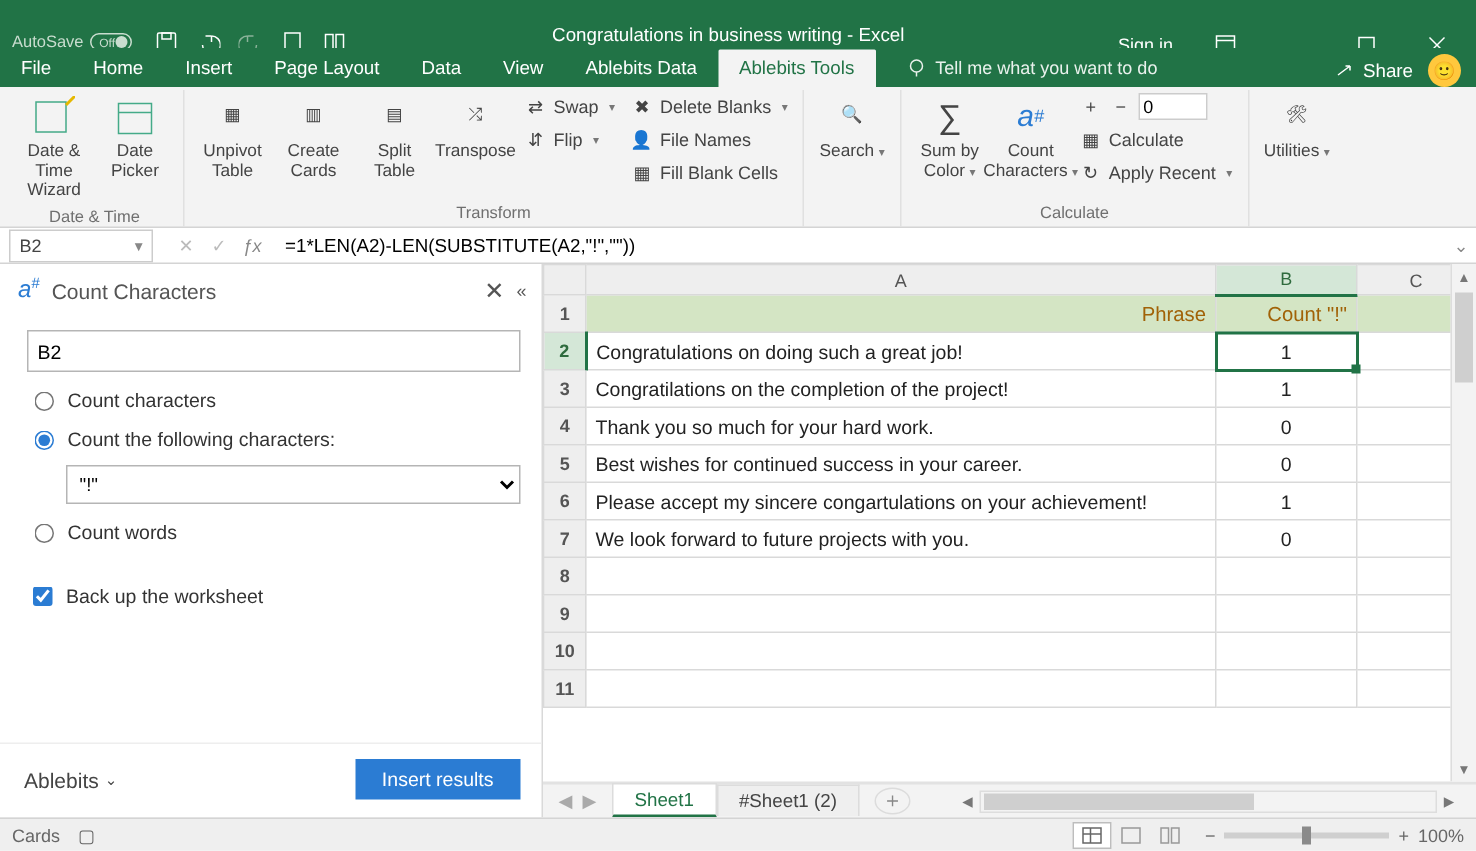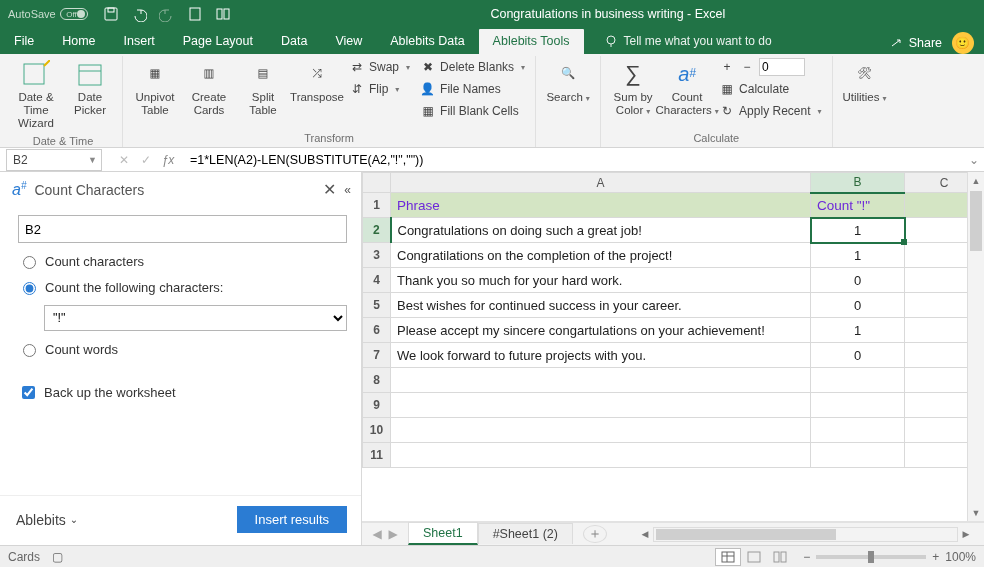--- a/index.html
+++ b/index.html
@@ -29,22 +29,22 @@
     display: flex;
     flex-direction: column;
   }
 
   
   .title-bar {
     background: var(--excel-green);
     color: #fff;
     height: 28px;
     display: flex;
-    align-items: center;
-    padding: 4px 4px;
+    align-items: flex-start;
+    padding: 16px 4px;
   }
   .title-bar .qat { display: flex; align-items: center; gap: 2px; }
   .autosave {
     font-size: 11px;
     display: flex;
     align-items: center;
     gap: 4px;
     margin-right: 8px;
     margin-left: 4px;
     color: #c9ddcf;
@@ -178,21 +178,21 @@
     font-weight: normal;
     font-size:12px;
     color:#555;
     height:20px;
   }
   .corner { background:#eee; }
   .rowhdr {
     background:#eee; text-align:center; font-size:12px; color:#555; width:28px;
   }
   td { padding: 3px 6px 3px 6px; height:25px; }
-  .header-row td { background: var(--header-row-bg); color:#6d28d9; font-size:13.5px; text-align:left;}
+  .header-row td { background: var(--header-row-bg); color:#a16207; font-size:13.5px; text-align:right;}
   .col-B { text-align:center; }
   .selected-cell { outline: 2px solid var(--selected-cell-border); outline-offset:-1px; position:relative; }
   .selected-cell::after {
      content:""; position:absolute; right:-3px; bottom:-3px; width:6px; height:6px; background:var(--selected-cell-border);
   }
   .sel-colhdr { background:#d4e7d7 !important; color:#2f6b3e !important; border-bottom:2px solid var(--excel-green) !important;}
   .sel-rowhdr { background:#d4e7d7 !important; color:#2f6b3e !important; border-right:2px solid var(--excel-green) !important;}
   .grid-wrap .vscroll { position:absolute; top:0; right:0; bottom:0; width:17px; background:#f3f3f3; border-left:1px solid #ddd;}
   .vscroll .arrow { height:17px; display:flex; align-items:center; justify-content:center; color:#777; font-size:9px;}
   .vscroll .track { position:absolute; top:17px; bottom:17px; left:0; right:0; }
@@ -265,20 +265,45 @@
         </svg>
     </span>
     <span class="qat-btn">
       <svg width="16" height="16">
           <rect x="2" y="3" width="5" height="10"></rect>
           <rect x="9" y="3" width="5" height="10"></rect>
         </svg>
     </span>
   </div>
   <div class="title-text">Congratulations in business writing  -  Excel</div>
+  <div class="title-right">
+    <span class="txt">Sign in</span>
+    <span class="winbtn">
+        <svg width="14" height="14">
+          <rect x="1" y="1" width="12" height="10"></rect>
+          <line x1="1" y1="4" x2="13" y2="4"></line>
+        </svg>
+      </span>
+    <span class="winbtn">
+        <svg width="12" height="12">
+          <line x1="1" y1="10" x2="11" y2="10"></line>
+        </svg>
+      </span>
+    <span class="winbtn">
+        <svg width="12" height="12">
+          <rect x="1" y="1" width="10" height="10"></rect>
+        </svg>
+      </span>
+    <span class="winbtn">
+        <svg width="12" height="12">
+          <line x1="1" y1="1" x2="11" y2="11"></line>
+          <line x1="11" y1="1" x2="1" y2="11"></line>
+        </svg>
+      </span>
+  </div>
 </div>
 
 <div class="tabs">
   <div class="tab">File</div>
   <div class="tab">Home</div>
   <div class="tab">Insert</div>
   <div class="tab">Page Layout</div>
   <div class="tab">Data</div>
   <div class="tab">View</div>
   <div class="tab">Ablebits Data</div>

